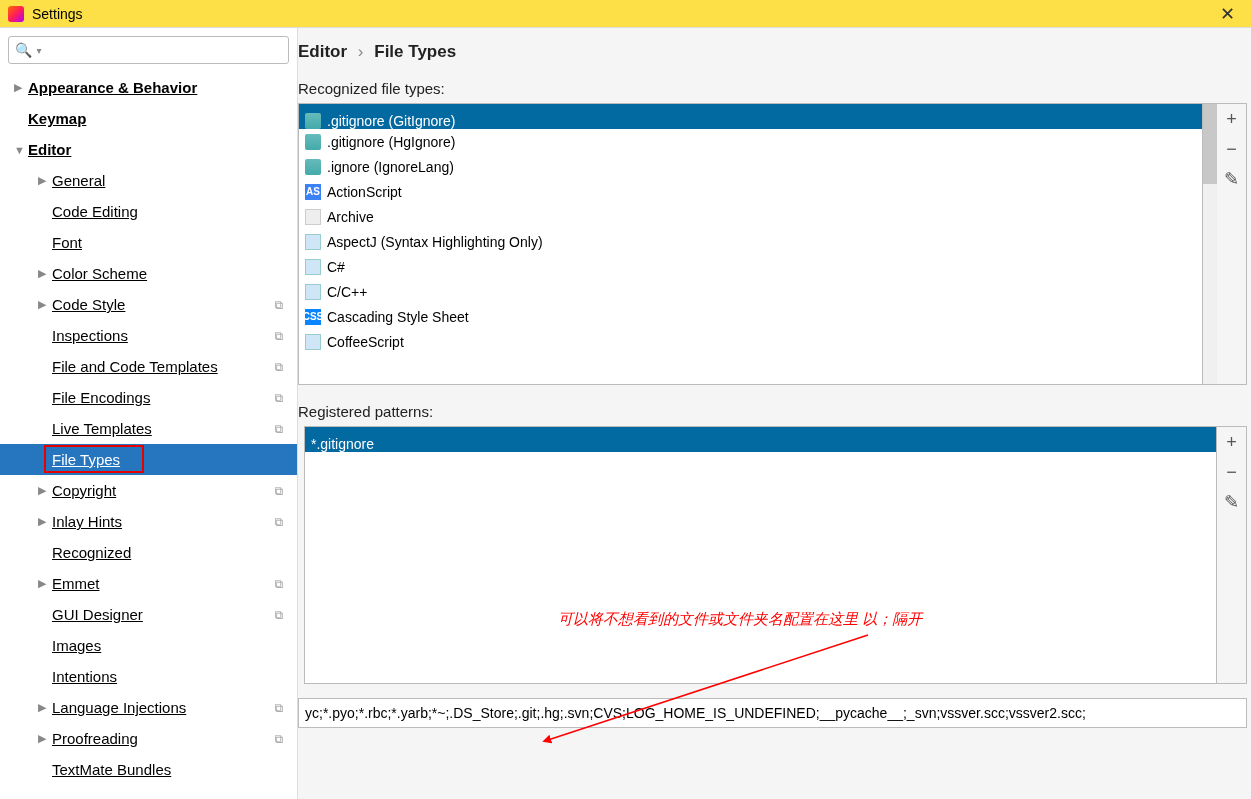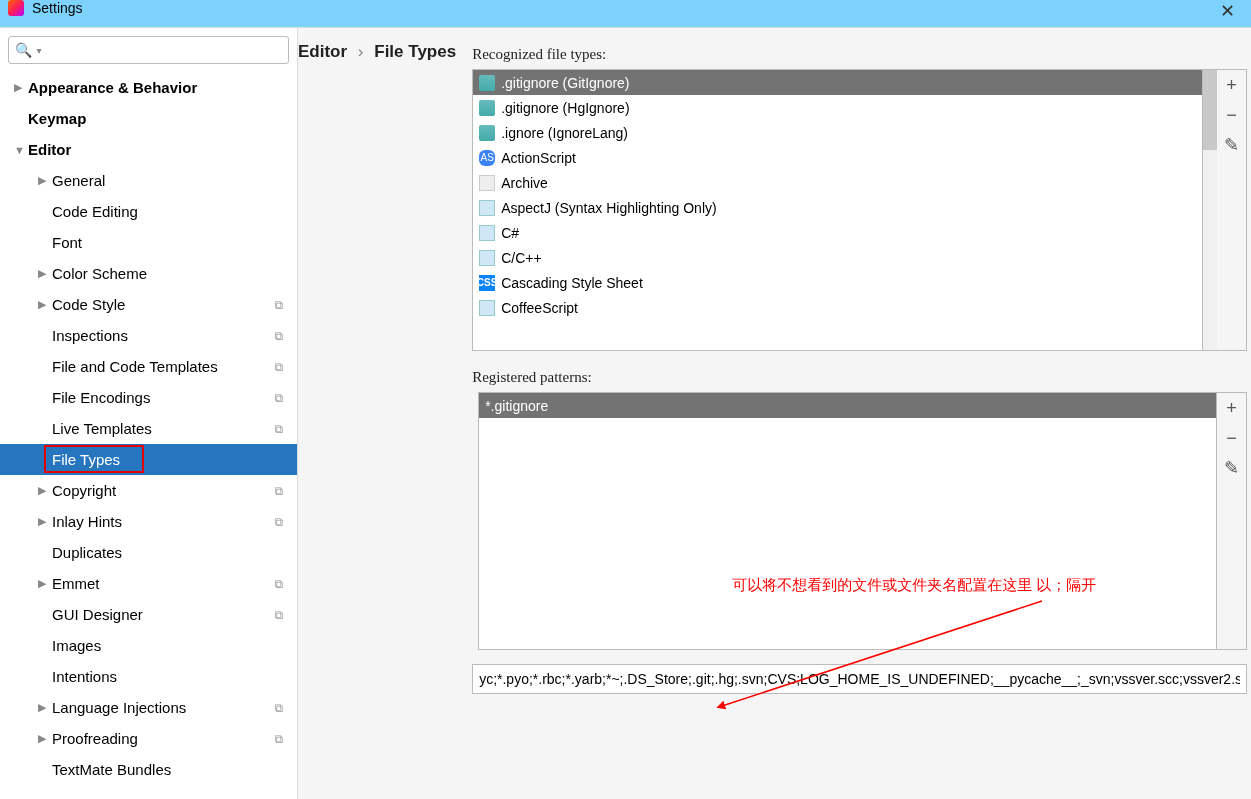--- a/index.html
+++ b/index.html
@@ -1,59 +1,59 @@
 <!DOCTYPE html>
 <html><head>
 <meta charset="utf-8">
 <style>
 * { box-sizing: border-box; margin: 0; padding: 0; }
 body { font-family: "Segoe UI", Arial, sans-serif; font-size: 14px; color: #000; background: #fff; overflow: hidden; }
 .window { width: 1251px; height: 799px; display: flex; flex-direction: column; background: #f5f5f5; position: relative; }
-.titlebar { display: flex; align-items: flex-start; height: 28px; padding: 0 8px; background: #7dd3fc; border-bottom: 1px solid #ddd; }
+.titlebar { display: flex; align-items: center; height: 28px; padding: 0 8px; background: #fde047; border-bottom: 1px solid #ddd; }
 .titlebar .app-icon { width: 16px; height: 16px; margin-right: 8px; background: linear-gradient(135deg,#ff6a00,#ff1e56,#b400ff); border-radius: 3px; }
 .titlebar .title { font-size: 14px; }
 .titlebar .close { margin-left: auto; font-size: 18px; color: #333; padding: 0 8px; cursor: pointer; }
 .body { flex: 1; display: flex; min-height: 0; }
 .sidebar { width: 298px; background: #fff; border-right: 1px solid #ddd; display: flex; flex-direction: column; }
 .searchwrap { padding: 8px; }
 .searchbox { width: 100%; height: 28px; border: 1px solid #bbb; border-radius: 3px; padding: 0 6px; display: flex; align-items: center; }
 .searchbox .mag { color: #888; font-size: 14px; margin-right: 4px; }
 .tree { flex: 1; overflow: auto; padding-bottom: 8px; }
 .tree-item { display: flex; align-items: center; height: 31px; padding-left: 14px; cursor: pointer; position: relative; }
 .tree-item.level2 { padding-left: 38px; }
 .tree-item .arrow { width: 14px; color: #888; font-size: 11px; }
-.tree-item .label { flex: 1; font-size: 15px; }
+.tree-item .label { flex: 1; font-size: 15px; text-decoration: underline; }
 .tree-item.bold .label { font-weight: 700; }
 .tree-item.selected { background: #2675bf; color: #fff; }
 .tree-item .copy-icon { color: #999; font-size: 12px; margin-right: 14px; }
 .red-outline { position: absolute; left: 44px; top: 1px; width: 100px; height: 28px; border: 2px solid #e60000; pointer-events: none; }
-.main { flex: 1; display: flex; padding: 14px 0 0 0; min-width: 0; background: #f5f5f5; }
+.main { flex: 1; display: flex; flex-direction: column; padding: 14px 0 0 0; min-width: 0; background: #f5f5f5; }
 .breadcrumb { padding: 0 16px 14px 0; font-size: 17px; font-weight: 700; color: #222; }
 .breadcrumb .sep { color: #888; margin: 0 6px; font-weight: 400; }
-.section-label { font-size: 15px; color: #222; padding: 4px 0 6px 0; font-family: Liberation Serif, serif; }
+.section-label { font-size: 15px; color: #222; padding: 4px 0 6px 0; }
 .panel { display: flex; }
 .listbox { flex: 1; border: 1px solid #bbb; background: #fff; overflow: hidden; }
 .listbox.filetypes { height: 282px; }
 .listbox.patterns { height: 258px; margin-left: 6px; }
 .list-row { display: flex; align-items: center; height: 25px; padding: 0 6px; gap: 6px; }
-.list-row.selected { background: #737373; color: #fff; }
+.list-row.selected { background: #0369a1; color: #fff; align-items: flex-end; }
 .list-row .ficon { width: 16px; height: 16px; display: inline-flex; align-items: center; justify-content: center; font-size: 10px; }
 .ic-ignore { background: linear-gradient(#6bb,#4aa); border-radius: 2px; }
-.ic-as { background: #3b82f6; color: #fff; font-weight: normal; border-radius: 6px; }
+.ic-as { background: #3b82f6; color: #fff; font-weight: bold; }
 .ic-doc { background: #cfe6f7; border: 1px solid #9cc; }
 .ic-archive { background: #eee; border: 1px solid #ccc; }
 .ic-css { background: #0a84ff; color: #fff; font-size: 8px; font-weight: bold; }
 .vtoolbar { width: 30px; display: flex; flex-direction: column; align-items: center; border: 1px solid #bbb; border-left: none; background: #f5f5f5; }
 .vtoolbar button { width: 28px; height: 30px; border: none; background: none; font-size: 18px; color: #555; cursor: pointer; }
 .scrollbar { width: 14px; background: #f0f0f0; border-top: 1px solid #bbb; border-bottom: 1px solid #bbb; }
 .scrollbar .thumb { width: 100%; height: 80px; background: #c8c8c8; }
 .ignore-input { width: 100%; height: 30px; border: 1px solid #bbb; padding: 0 6px; font-size: 14px; background: #fff; }
 .content-col { flex: 1; display: flex; flex-direction: column; min-width: 0; padding-right: 4px; }
 .annotation-wrap { position: relative; }
-.annotation-text { position: absolute; left: 260px; top: -74px; color: #ff0000; font-size: 15px; white-space: nowrap; }
+.annotation-text { position: absolute; left: 260px; top: -74px; color: #ff0000; font-size: 15px; white-space: nowrap; font-style: italic; }
 .annotation-line { position: absolute; pointer-events: none; }
 </style>
 </head>
 <body>
 
 <div class="window">
   <div class="titlebar">
     <div class="app-icon"></div>
     <span class="title">Settings</span>
     <span class="close">✕</span>
@@ -130,21 +130,21 @@
             <span class="label">Copyright</span>
             <span class="copy-icon">⧉</span>
           </div>
           <div class="tree-item level2">
             <span class="arrow">▶</span>
             <span class="label">Inlay Hints</span>
             <span class="copy-icon">⧉</span>
           </div>
           <div class="tree-item level2">
             <span class="arrow"></span>
-            <span class="label">Duplicates</span>
+            <span class="label">Recognized</span>
           </div>
           <div class="tree-item level2">
             <span class="arrow">▶</span>
             <span class="label">Emmet</span>
             <span class="copy-icon">⧉</span>
           </div>
           <div class="tree-item level2">
             <span class="arrow"></span>
             <span class="label">GUI Designer</span>
             <span class="copy-icon">⧉</span>

